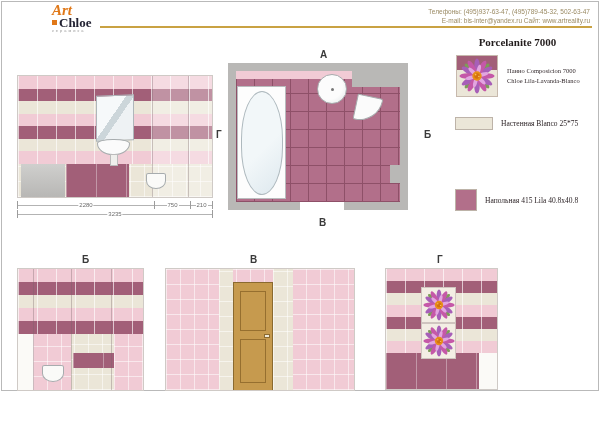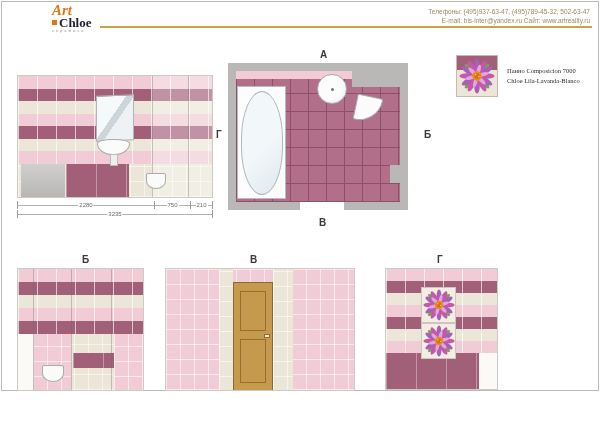--- a/index.html
+++ b/index.html
@@ -145,33 +145,42 @@
       <span class="logo-real">Chloe</span>
     </div>
     <div class="logo-sub">керамика</div>
   </div>
   <div class="goldline"></div>
   <div class="contacts">
     <div>Телефоны: (495)937-63-47, (495)789-45-32, 502-63-47</div>
     <div>E-mail: bis-inter@yandex.ru    Сайт: www.artreality.ru</div>
   </div>
 
+  <div class="title">Porcelanite 7000</div>
 
   <div class="panno">
     <div class="panno-tile">
       <svg viewBox="0 0 40 40" width="36" height="36">
           <use href="#flower"></use>
         </svg>
     </div>
     <div class="panno-text">
       <div>Панно Composicion 7000</div>
       <div>Chloe Lila-Lavanda-Blanco</div>
     </div>
   </div>
 
+  <div class="legend-item" style="top:117px;">
+    <div class="swatch" style="background:var(--blanco);"></div>
+    <div class="legend-label">Настенная Blanco 25*75</div>
+  </div>
+  <div class="legend-item" style="top:189px;">
+    <div class="swatch square" style="background:var(--floorlila);"></div>
+    <div class="legend-label">Напольная  415 Lila 40.8x40.8</div>
+  </div>
 
   <div class="wlabel" style="left:320px;top:49px;">А</div>
   <div class="wlabel" style="left:424px;top:129px;">Б</div>
   <div class="wlabel" style="left:319px;top:217px;">В</div>
   <div class="wlabel" style="left:216px;top:129px;">Г</div>
 
   <div class="plan">
     <div class="plan-floor"></div>
     <div class="plan-strip"></div>
     <div class="plan-niche"></div>

